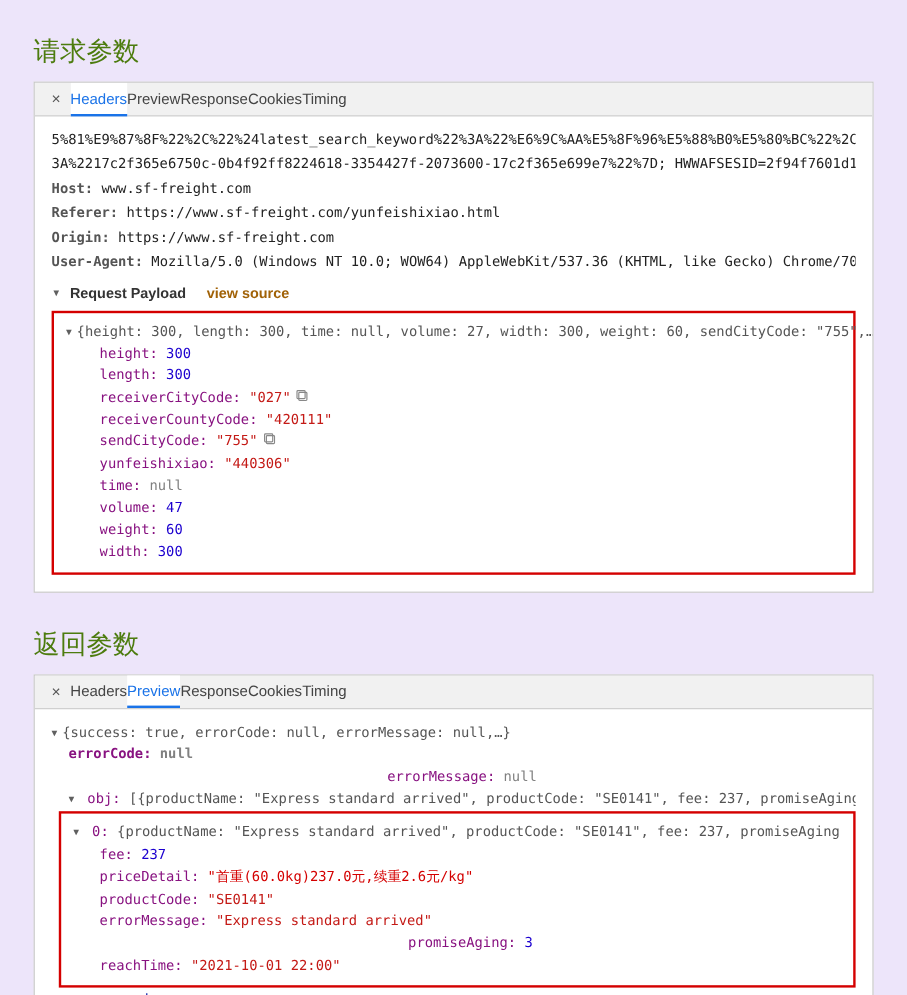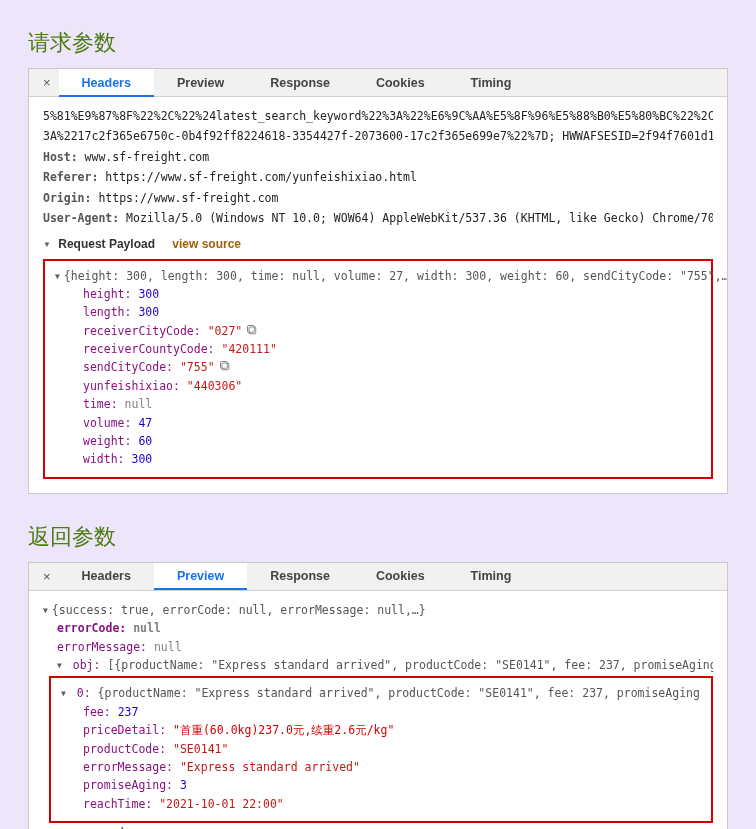--- a/index.html
+++ b/index.html
@@ -31,27 +31,26 @@
   height: 28px;
   padding-left: 6px;
 }
 .tab-close {
   color: #555;
   font-size: 13px;
   padding: 0 8px;
   cursor: pointer;
 }
 .tab {
-  padding: 0 23px;
+  padding: 0 0;
   height: 28px;
   line-height: 28px;
   font-size: 12.5px;
   color: #444;
   cursor: pointer;
-  font-weight: bold;
 }
 .tab.active {
   color: #1a73e8;
   border-bottom: 2px solid #1a73e8;
   background: #fff;
 }
 .content {
   padding: 10px 14px 14px 14px;
   font-family: Consolas, Menlo, monospace;
   font-size: 11.5px;
@@ -159,37 +158,37 @@
     <span class="tab">Headers</span>
     <span class="tab active">Preview</span>
     <span class="tab">Response</span>
     <span class="tab">Cookies</span>
     <span class="tab">Timing</span>
   </div>
   <div class="content">
     <div class="tri summary">{success: true, errorCode: null, errorMessage: null,…}</div>
     <div id="top-fields">
         <div class="jsonrow" style="margin-left: 14px; font-weight: bold;"><span class="jkey">errorCode: </span><span class="jnull">null</span></div>
-        <div class="jsonrow" style="margin-left: 14px;"><span class="jkey">errorMessage: </span><span class="jnull">null</span></div>
+        <div class="jsonrow" style="margin-left: 14px; text-align: center;"><span class="jkey">errorMessage: </span><span class="jnull">null</span></div>
       </div>
     <div class="jsonrow tri">
       <span class="jkey">obj:</span>
       <span class="summary">[{productName: "Express standard arrived", productCode: "SE0141", fee: 237, promiseAging: 3,…}]</span>
     </div>
     <div class="redbox" style="margin-left:6px;">
       <div class="jsonrow tri" style="margin-left:0">
         <span class="jkey">0:</span>
         <span class="summary">{productName: "Express standard arrived", productCode: "SE0141", fee: 237, promiseAging: 3,…}</span>
       </div>
       <div id="item0-fields">
           <div class="jsonrow " style="margin-left: 22px;"><span class="jkey">fee: </span><span class="jnum">237</span></div>
           <div class="jsonrow " style="margin-left: 22px;"><span class="jkey">priceDetail: </span><span class="cnred">"首重(60.0kg)237.0元,续重2.6元/kg"</span></div>
           <div class="jsonrow " style="margin-left: 22px;"><span class="jkey">productCode: </span><span class="jstr">"SE0141"</span></div>
           <div class="jsonrow " style="margin-left: 22px;"><span class="jkey">errorMessage: </span><span class="jstr">"Express standard arrived"</span></div>
-          <div class="jsonrow " style="margin-left: 22px;"><span class="jkey">promiseAging: </span><span class="jnum">3</span></div>
+          <div class="jsonrow " style="margin-left: 22px; text-align: center;"><span class="jkey">promiseAging: </span><span class="jnum">3</span></div>
           <div class="jsonrow " style="margin-left: 22px;"><span class="jkey">reachTime: </span><span class="jstr">"2021-10-01 22:00"</span></div>
         </div>
     </div>
     <div class="jsonrow">
       <span class="jkey">success</span><span class="jkey">: </span><span class="jbool">true</span>
     </div>
   </div>
 </div>
 
 </body></html>

